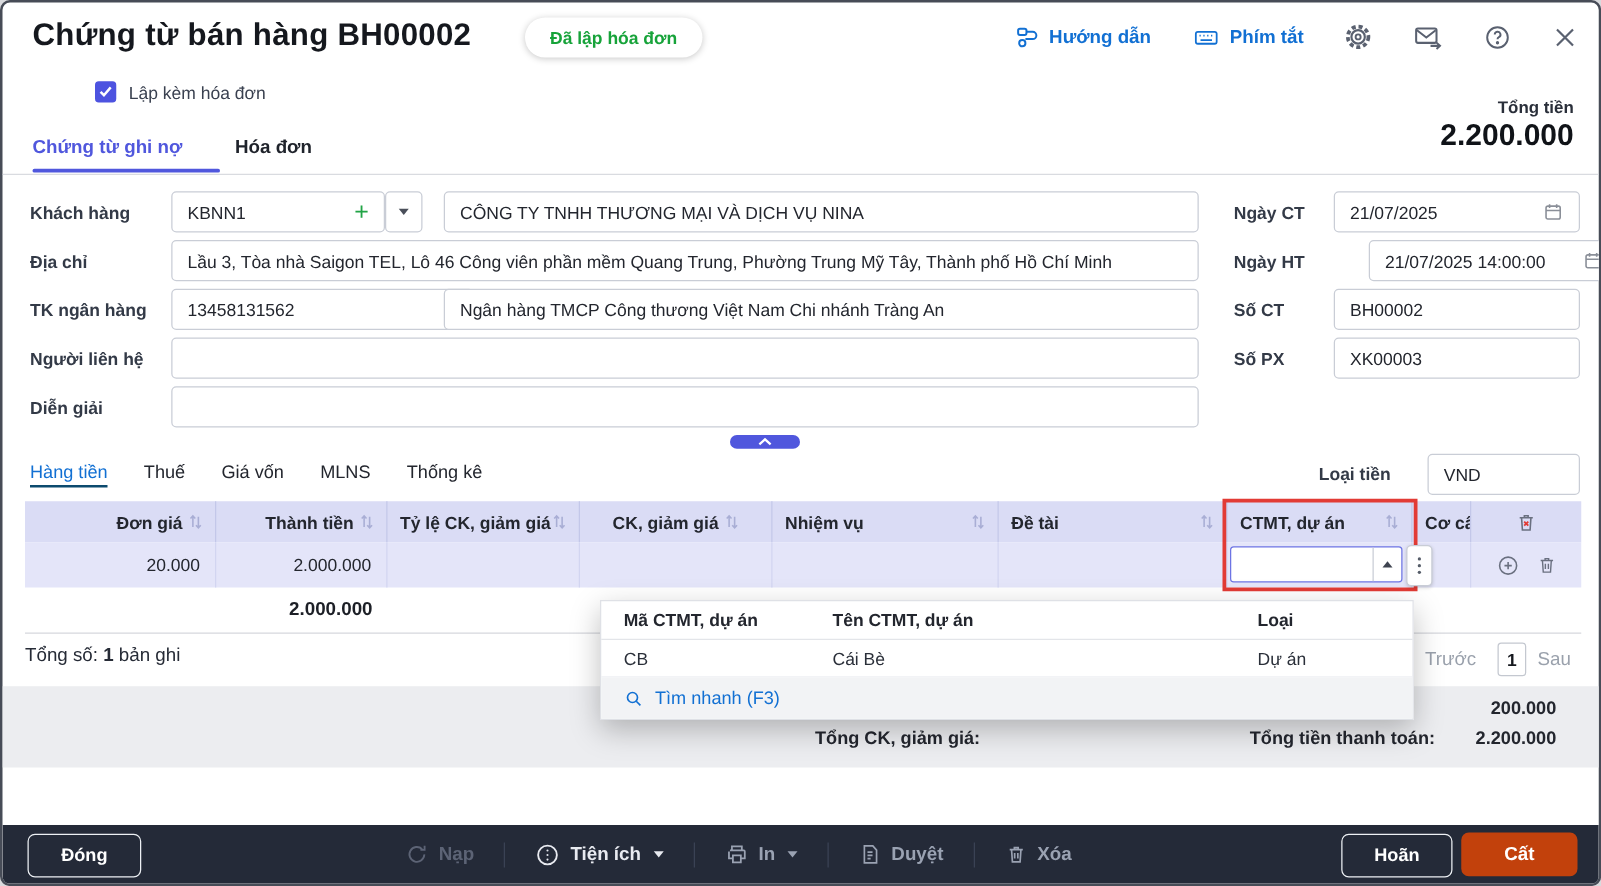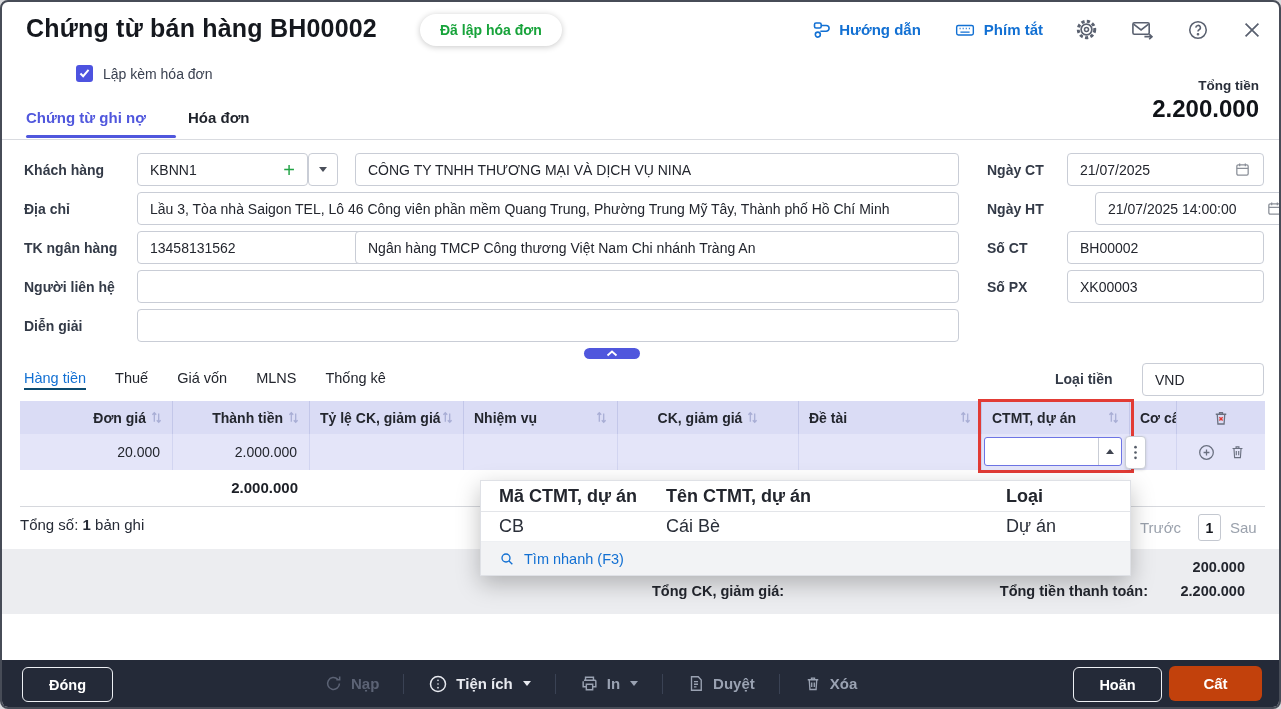--- a/index.html
+++ b/index.html
@@ -80,21 +80,21 @@
   .rec-count{left:18px;top:514px;font-size:15px;color:#262b36;}
   .pg-prev{left:1138px;top:517px;font-size:15px;color:#9aa1ac;cursor:pointer;}
   .pg-box{left:1196px;top:512px;width:21px;height:25px;border:1px solid #c4c8d0;border-radius:3px;background:#fff;
           display:flex;align-items:center;justify-content:center;font-size:14px;font-weight:700;color:#15181e;}
   .pg-next{left:1228px;top:517px;font-size:15px;color:#9aa1ac;cursor:pointer;}
 
   
   .dropdown{left:478px;top:478px;width:649px;background:#fff;border:1px solid #dfe1e6;
             box-shadow:0 8px 22px rgba(0,0,0,.25);z-index:50;}
   .dd-grid{display:grid;grid-template-columns:167px 340px 142px;align-items:center;height:31px;
-           padding:0 0 0 18px;box-sizing:border-box;font-size:18px;}
+           padding:0 0 0 18px;box-sizing:border-box;font-size:14px;}
   .dd-head{font-weight:700;color:#23262e;border-bottom:1px solid #e3e5e9;}
   .dd-row{color:#2a2f39;border-bottom:1px solid #eef0f3;height:30px;cursor:pointer;}
   .dd-foot{display:flex;align-items:center;gap:9px;height:33px;background:#f2f3f5;padding-left:18px;
            color:#1270d3;font-size:14.5px;cursor:pointer;}
 
   
   .band{left:0;top:547px;width:100%;height:65px;background:#ecedf0;}
   .band-val1{right:34px;top:557px;font-size:14.5px;font-weight:700;color:#23262e;}
   .band-ck{left:650px;top:581px;font-size:14.5px;font-weight:700;color:#23262e;}
   .band-paylbl{right:131px;top:581px;font-size:14.5px;font-weight:700;color:#23262e;}
@@ -299,32 +299,32 @@
     </div>
     <div class="th">
       <span>Tỷ lệ CK, giảm giá</span>
       <span class="sorticon pushend">
         <svg width="11" height="13" viewBox="0 0 12 14" fill="none" stroke="#a9aed5" stroke-width="1.4">
             <path d="M1.5 4L3.6 1.8 5.7 4M3.6 2v9.5"></path>
             <path d="M6.3 10l2.1 2.2L10.5 10M8.4 12v-9.5"></path>
           </svg>
       </span>
     </div>
+    <div class="th" style="justify-content:center;">
+      <span>CK, giảm giá</span>
+      <span class="sorticon">
+        <svg width="11" height="13" viewBox="0 0 12 14" fill="none" stroke="#a9aed5" stroke-width="1.4">
+            <path d="M1.5 4L3.6 1.8 5.7 4M3.6 2v9.5"></path>
+            <path d="M6.3 10l2.1 2.2L10.5 10M8.4 12v-9.5"></path>
+          </svg>
+      </span>
+    </div>
     <div class="th">
       <span>Nhiệm vụ</span>
       <span class="sorticon pushend">
-        <svg width="11" height="13" viewBox="0 0 12 14" fill="none" stroke="#a9aed5" stroke-width="1.4">
-            <path d="M1.5 4L3.6 1.8 5.7 4M3.6 2v9.5"></path>
-            <path d="M6.3 10l2.1 2.2L10.5 10M8.4 12v-9.5"></path>
-          </svg>
-      </span>
-    </div>
-    <div class="th" style="justify-content:center;">
-      <span>CK, giảm giá</span>
-      <span class="sorticon">
         <svg width="11" height="13" viewBox="0 0 12 14" fill="none" stroke="#a9aed5" stroke-width="1.4">
             <path d="M1.5 4L3.6 1.8 5.7 4M3.6 2v9.5"></path>
             <path d="M6.3 10l2.1 2.2L10.5 10M8.4 12v-9.5"></path>
           </svg>
       </span>
     </div>
     <div class="th">
       <span>Đề tài</span>
       <span class="sorticon pushend">
         <svg width="11" height="13" viewBox="0 0 12 14" fill="none" stroke="#a9aed5" stroke-width="1.4">

